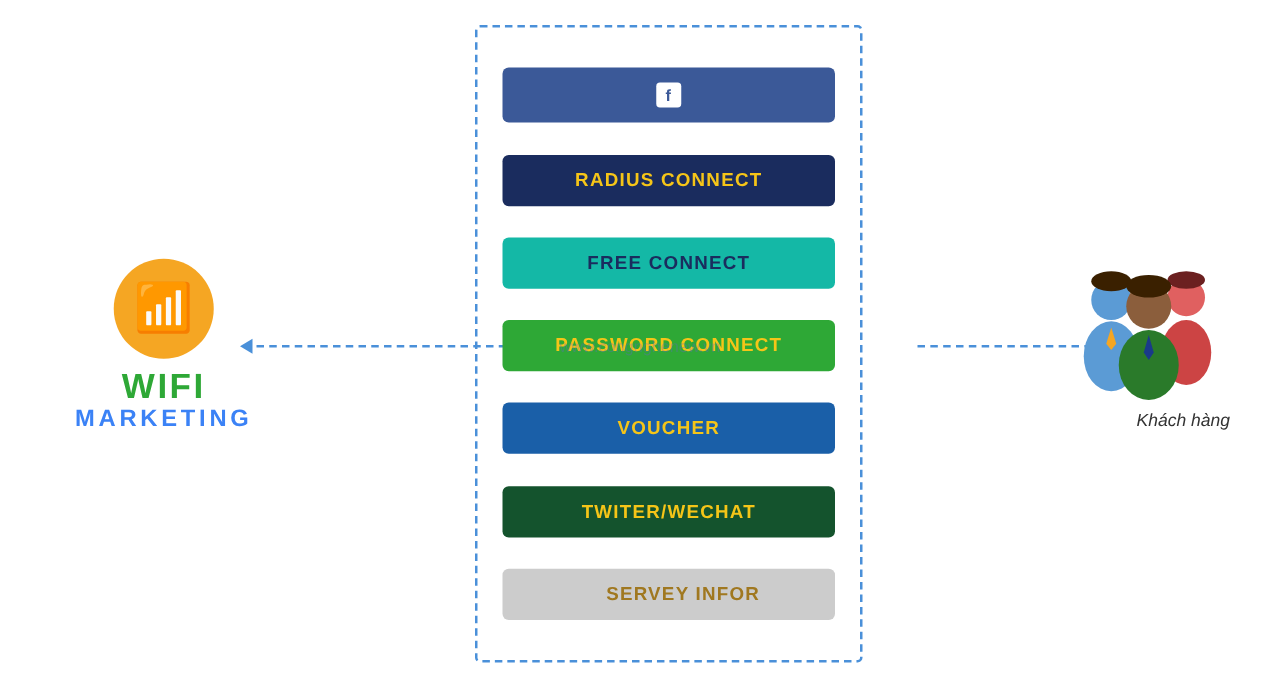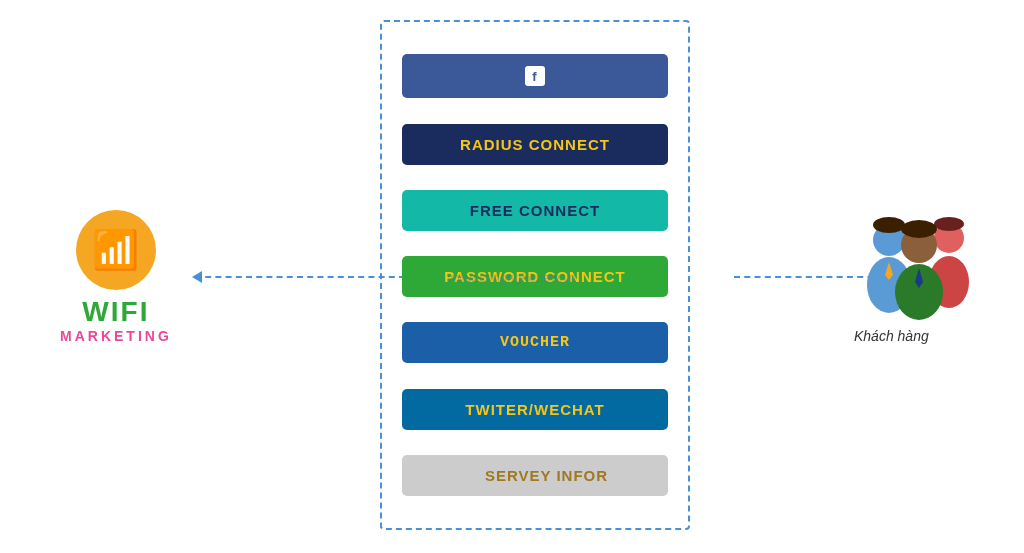--- a/index.html
+++ b/index.html
@@ -54,23 +54,23 @@
 
     .wifi-text {
       font-size: 28px;
       font-weight: 900;
       color: #2ea836;
       letter-spacing: 2px;
       line-height: 1;
     }
 
     .marketing-text {
-      font-size: 14px;
+      font-size: 19px;
       font-weight: bold;
-      color: #ec4899;
+      color: #3b82f6;
       letter-spacing: 3px;
       margin-top: 2px;
     }
 
     
     .dashed-line-left {
       position: absolute;
       left: 195px;
       top: 50%;
       width: 210px;
@@ -177,44 +177,43 @@
     }
 
     .btn-password {
       background: #2ea836;
       color: #f5c518;
     }
 
     .btn-voucher {
       background: #1a5fa8;
       color: #f5c518;
-      font-family: Liberation Mono, monospace;
     }
 
     .btn-twitter {
-      background: #0369a1;
+      background: #14532d;
       color: #f5c518;
       text-align: right;
     }
 
     .btn-survey {
       background: #cccccc;
       color: #a07820;
       padding-left: 33px;
     }
 
     
     .people-section {
       position: absolute;
       right: 40px;
       top: 50%;
       transform: translateY(-50%);
       display: flex;
       flex-direction: column;
-      align-items: flex-start;
+      align-items: flex-end;
     }
 
     .people-icon {
       width: 130px;
       height: 110px;
       position: relative;
     }
 
     .khach-hang-label {
       font-size: 14px;

